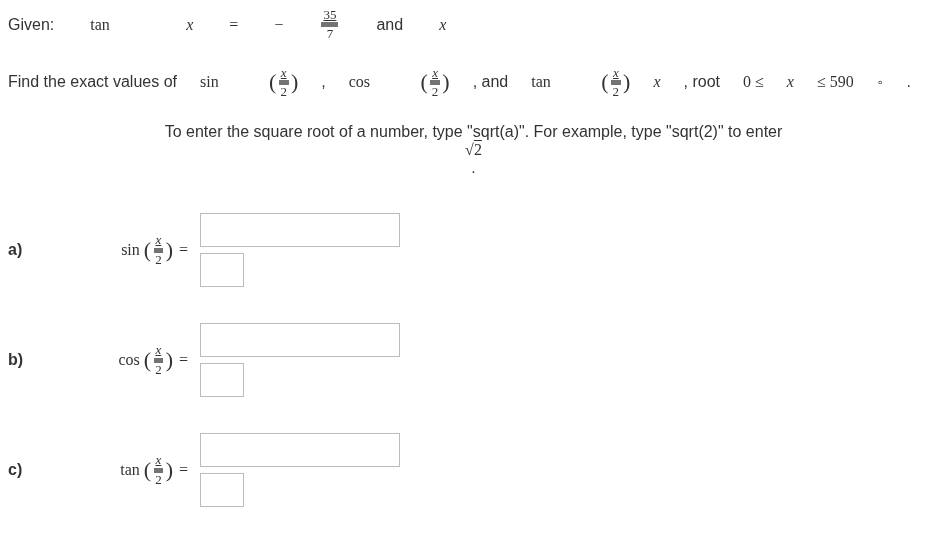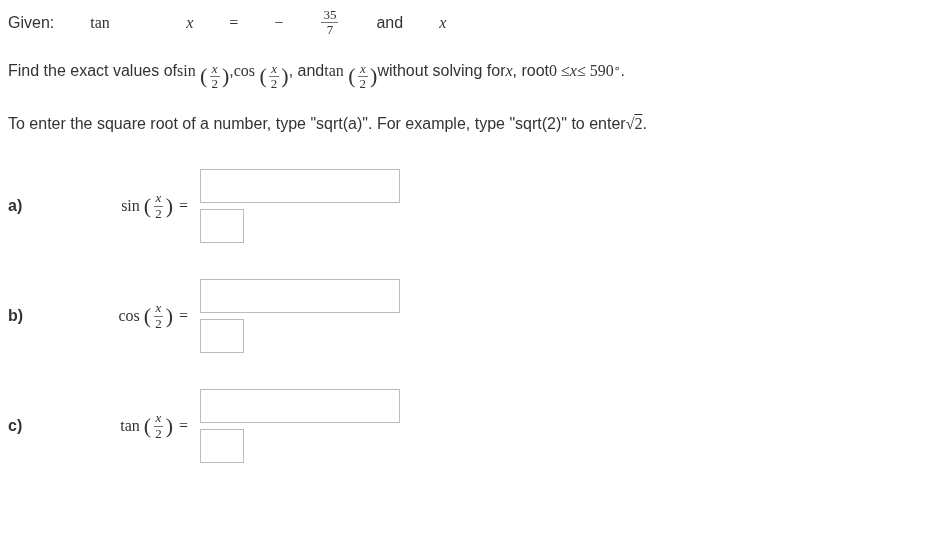--- a/index.html
+++ b/index.html
@@ -17,47 +17,51 @@
     .line1 {
       margin-bottom: 24px;
       display: flex;
       align-items: center;
       flex-wrap: wrap;
       gap: 36px;
     }
     .line2 {
       margin-bottom: 24px;
       display: flex;
+      align-items: center;
       flex-wrap: wrap;
+      gap: 23px;
     }
     .line3 {
       margin-bottom: 36px;
       display: flex;
-      align-items: flex-start;
+      align-items: center;
       flex-wrap: wrap;
+      flex-direction: column;
     }
     .math {
       font-family: 'Times New Roman', Times, serif;
     }
     .mathit {
       font-family: 'Times New Roman', Times, serif;
       font-style: italic;
     }
     .frac {
       display: inline-flex;
       flex-direction: column;
       align-items: center;
       vertical-align: middle;
       font-size: 13px;
       margin: 0 2px;
       line-height: 1.1;
     }
     .frac .num {
-      border-bottom: 1px solid #737373;
+      border-bottom: 5px solid #737373;
       padding: 0 2px;
+      text-decoration: underline;
     }
     .frac .den {
       padding: 0 2px;
     }
     .paren-frac {
       display: inline-flex;
       align-items: center;
     }
     .big-paren {
       font-family: 'Times New Roman', Times, serif;
@@ -164,21 +168,20 @@
   <span class="math">tan</span>
   <span>&nbsp;</span>
   <span class="paren-frac">
     <span class="big-paren">(</span>
     <span class="frac">
         <span class="num mathit">x</span>
         <span class="den math">2</span>
       </span>
     <span class="big-paren">)</span>
   </span>
-  <span> without solving for </span>
   <span class="mathit">x</span>
   <span>, root </span>
   <span class="math">0 ≤ </span>
   <span class="mathit">x</span>
   <span class="math"> ≤ 590</span>
   <span class="math deg">∘</span>
   <span>.</span>
 </div>
 
 <div class="line3">

